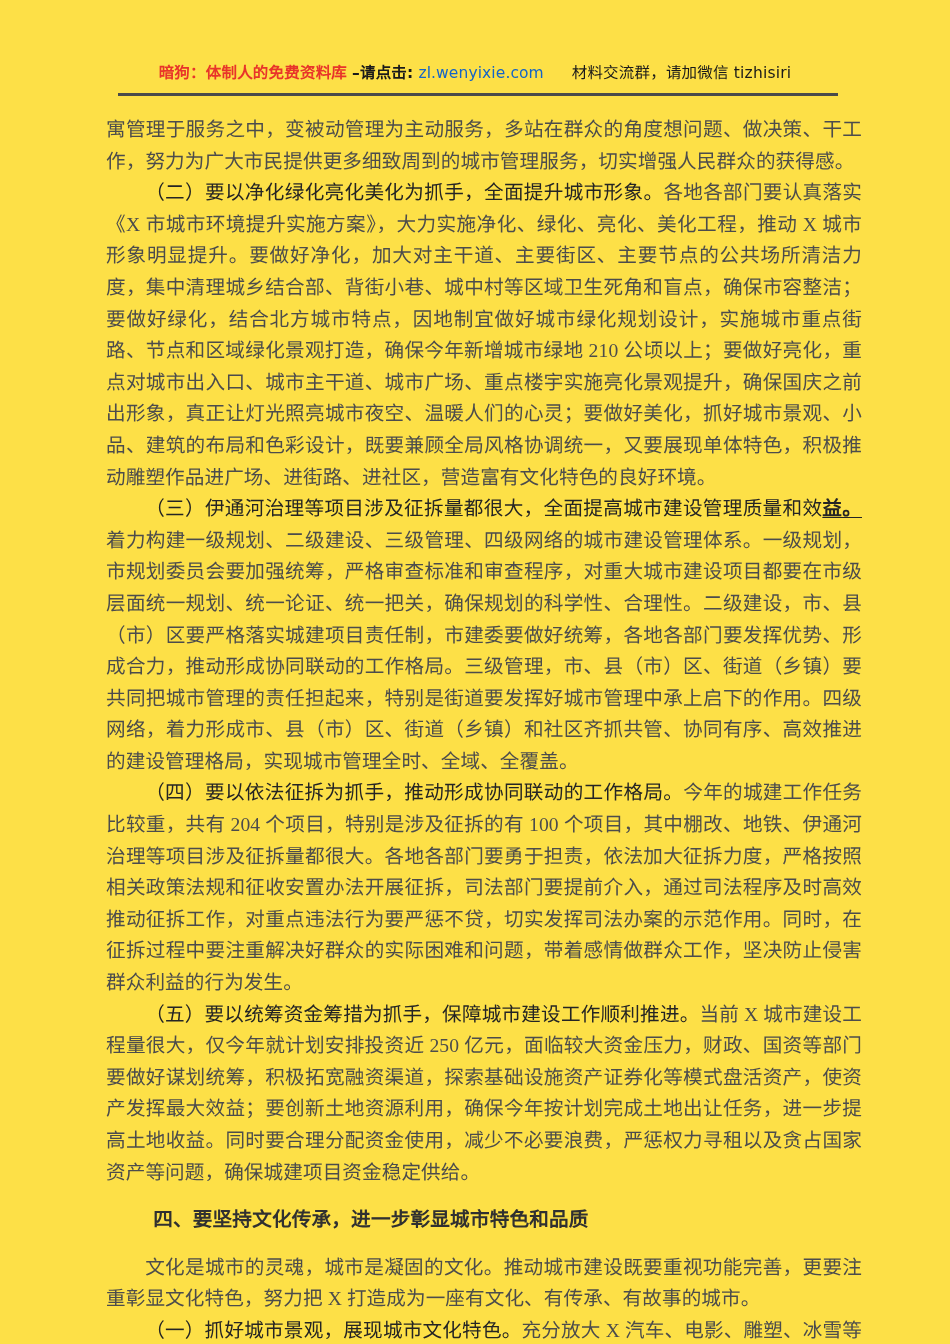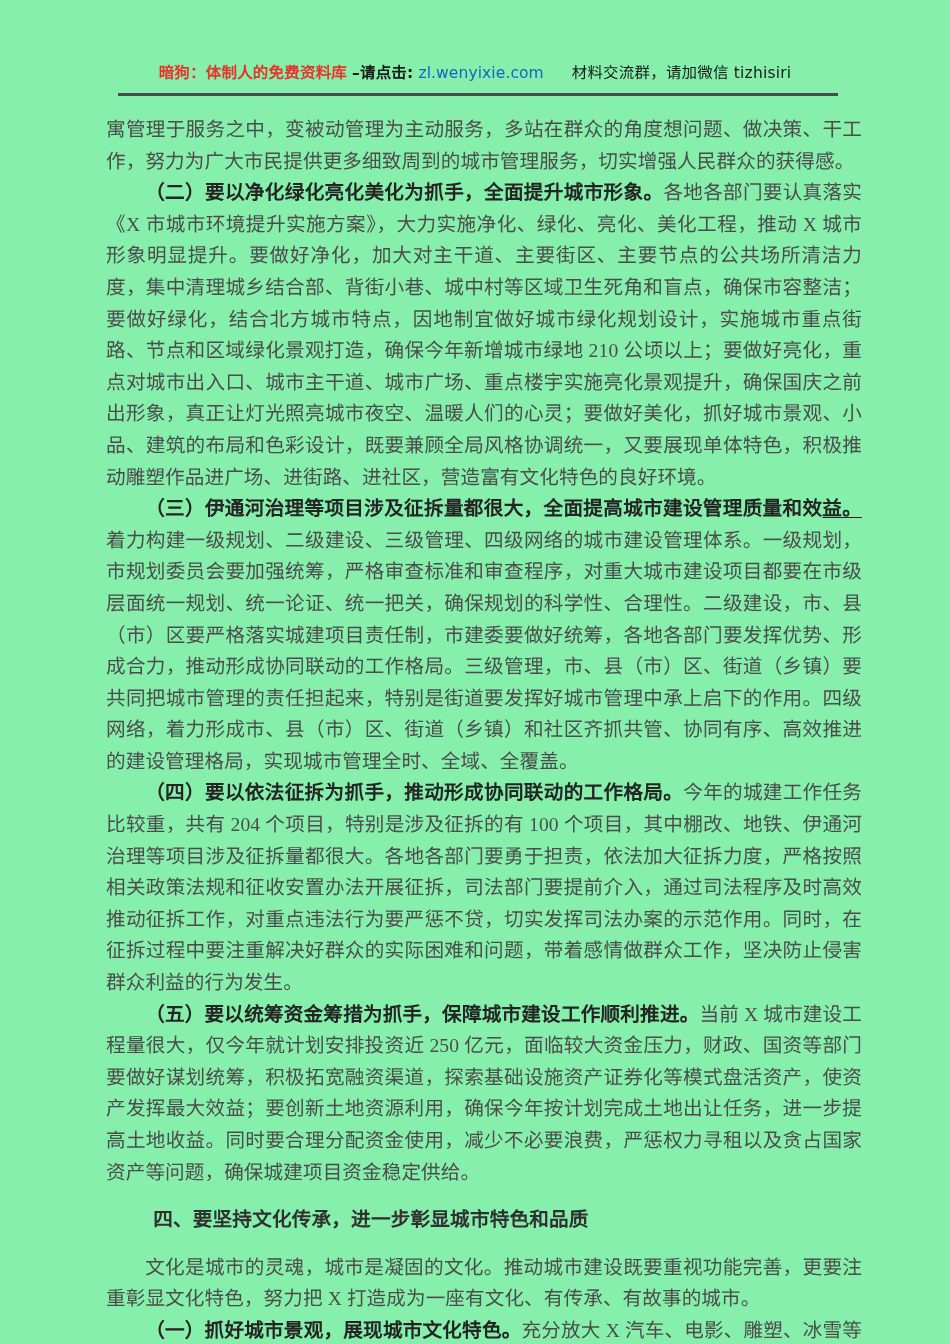--- a/index.html
+++ b/index.html
@@ -13,21 +13,21 @@
     height: 1344px;
     overflow: hidden;
     font-family: "Liberation Serif", "DejaVu Serif", serif;
     color: #3a3a3a;
   }
 
   .page {
     position: relative;
     width: 950px;
     height: 1344px;
-    background: #86efac;
+    background: #fde047;
     box-sizing: border-box;
   }
 
   
   .promo-banner {
     position: absolute;
     left: 0;
     top: 62px;
     width: 950px;
     text-align: center;
@@ -96,21 +96,21 @@
     font-size: 19.6px;
     line-height: 31.6px;
     text-indent: 2em;
     font-weight: bold;
     color: #303030;
     font-family: "DejaVu Sans", "Liberation Sans", sans-serif;
     letter-spacing: 0.2px;
   }
 
   .lead {
-    font-weight: bold;
+    font-weight: normal;
     color: #242424;
     font-family: "DejaVu Sans", "Liberation Sans", sans-serif;
     letter-spacing: 0.15px;
   }
   .lead-u {
     font-weight: bold;
     color: #242424;
     font-family: "DejaVu Sans", "Liberation Sans", sans-serif;
     text-decoration: underline;
     text-underline-offset: 2px;

